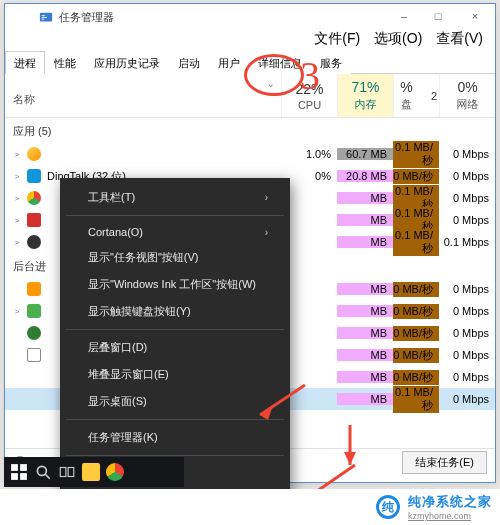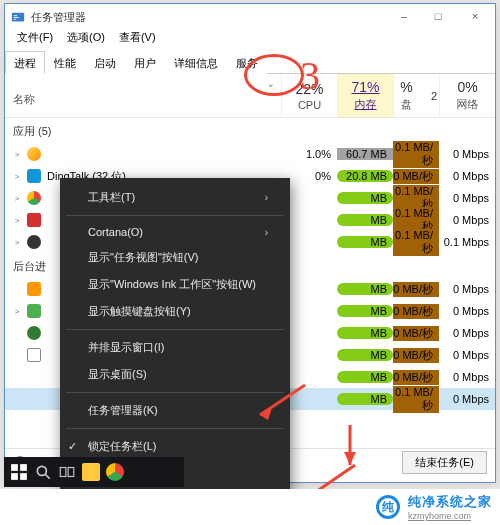--- a/index.html
+++ b/index.html
@@ -1,43 +1,43 @@
 <!DOCTYPE html>
 <html><head>
 <meta charset="utf-8">
 <style>
   * { box-sizing: border-box; margin: 0; padding: 0; font-family: "Microsoft YaHei", "Segoe UI", sans-serif; }
   body { width: 500px; height: 525px; position: relative; background: #eae8e6; overflow: hidden; }
   .window { position: absolute; top: 3px; left: 4px; width: 492px; height: 480px; background: #fff; border: 1px solid #5a8fc8; box-shadow: 0 2px 10px rgba(0,0,0,0.1); }
-  .titlebar { height: 26px; display: flex; align-items: center; padding: 8px 6px; font-size: 11px; color: #333; position: relative; }
+  .titlebar { height: 26px; display: flex; align-items: center; padding: 8px 6px; font-size: 11px; color: #333; position: relative; margin-left: 28px; }
   .titlebar .icon { width: 14px; height: 14px; margin-right: 6px; }
   .titlebar .icon svg { width: 100%; height: 100%; }
   .winbtns { position: absolute; right: 0; top: 0; display: flex; }
   .winbtn { width: 34px; height: 24px; display: flex; align-items: center; justify-content: center; font-size: 11px; color: #555; cursor: default; }
   .winbtn.close { width: 40px; }
-  .menubar { height: 20px; padding: 0 6px; font-size: 11px; display: flex; gap: 2px; }
+  .menubar { height: 20px; padding: 0 6px; font-size: 14px; display: flex; gap: 2px; justify-content: flex-end; }
   .menubar span { padding: 0 6px; }
   .tabbar { height: 24px; display: flex; border-bottom: 1px solid #ccc; font-size: 11px; }
   .tab { padding: 4px 8px 3px; border: 1px solid transparent; border-bottom: none; background: #fff; position: relative; top: 1px; }
   .tab.active { border-color: #ccc; border-bottom: 1px solid #fff; }
   .headers { display: flex; height: 44px; border-bottom: 1px solid #e5e5e5; font-size: 11px; color: #555; }
   .hname { flex: 1 1 auto; display: flex; align-items: flex-end; padding: 0 0 10px 8px; position: relative; }
   .hname .chev { position: absolute; top: 4px; right: 6px; font-size: 10px; color: #888; }
   .hcol { width: 56px; text-align: center; display: flex; flex-direction: column; justify-content: center; gap: 2px; border-left: 1px solid #f0f0f0; }
   .hcol .pct { font-size: 14px; color: #333; }
   .hcol.hi { background: #fff7cc; }
-  .hcol.hi .pct, .hcol.hi .lbl { color: #4c1d95; text-decoration: underline; }
+  .hcol.hi .pct, .hcol.hi .lbl { color: #0f766e; }
   .body { height: 330px; overflow: hidden; position: relative; font-size: 11px; }
   .group { padding: 6px 0 4px 8px; font-size: 11px; color: #333; }
   .row { display: flex; height: 22px; align-items: center; }
   .row .name { flex: 1 1 auto; display: flex; align-items: center; gap: 6px; padding-left: 8px; overflow: hidden; white-space: nowrap; }
   .row .name .caret { font-size: 8px; color: #777; width: 8px; text-align: center; }
   .row .cell { width: 56px; text-align: right; padding-right: 6px; }
   .row.sel { background: #cde6f7; }
-  .cell.mem { background: #84cc16; border-radius: 6px; }
+  .cell.mem { background: #f0abfc; }
   .cell.mem2 { background: #a3a3a3; }
   .cell.disk { background: #a16207; }
   .ico { width: 14px; height: 14px; border-radius: 2px; flex-shrink: 0; }
   .footer { position: absolute; bottom: 6px; left: 0; right: 0; height: 28px; display: flex; align-items: center; padding: 0 8px; font-size: 11px; border-top: 1px solid #e2e2e2; }
   .footer .btn { margin-left: auto; padding: 3px 12px; border: 1px solid #bbb; background: #f3f3f3; }
   .footer .circ { width: 14px; height: 14px; border: 1px solid #888; border-radius: 50%; margin-right: 6px; display: inline-block; }
 
   
   .ctx { position: absolute; left: 60px; top: 178px; width: 230px; background: #2b2b2b; color: #e8e8e8; font-size: 11px; padding: 6px 0; box-shadow: 2px 4px 14px rgba(0,0,0,0.5); }
   .ctx .item { padding: 6px 22px 6px 28px; display: flex; align-items: center; position: relative; }
@@ -96,20 +96,21 @@
 
   <div class="menubar">
     <span>文件(F)</span>
     <span>选项(O)</span>
     <span>查看(V)</span>
   </div>
 
   <div class="tabbar">
     <div class="tab active">进程</div>
     <div class="tab">性能</div>
+    <div class="tab">应用历史记录</div>
     <div class="tab">启动</div>
     <div class="tab">用户</div>
     <div class="tab">详细信息</div>
     <div class="tab">服务</div>
   </div>
 
   <div class="headers">
     <div class="hname">
       <span class="chev">⌄</span>
       <span>名称</span>
@@ -281,21 +282,24 @@
       <span>显示"任务视图"按钮(V)</span>
     </div>
   <div class="item">
       <span>显示"Windows Ink 工作区"按钮(W)</span>
     </div>
   <div class="item">
       <span>显示触摸键盘按钮(Y)</span>
     </div>
   <div class="sep"></div>
   <div class="item">
-      <span>并排显示窗口(I)</span>
+      <span>层叠窗口(D)</span>
+    </div>
+  <div class="item">
+      <span>堆叠显示窗口(E)</span>
     </div>
   <div class="item">
       <span>显示桌面(S)</span>
     </div>
   <div class="sep"></div>
   <div class="item">
       <span>任务管理器(K)</span>
     </div>
   <div class="sep"></div>
   <div class="item">

